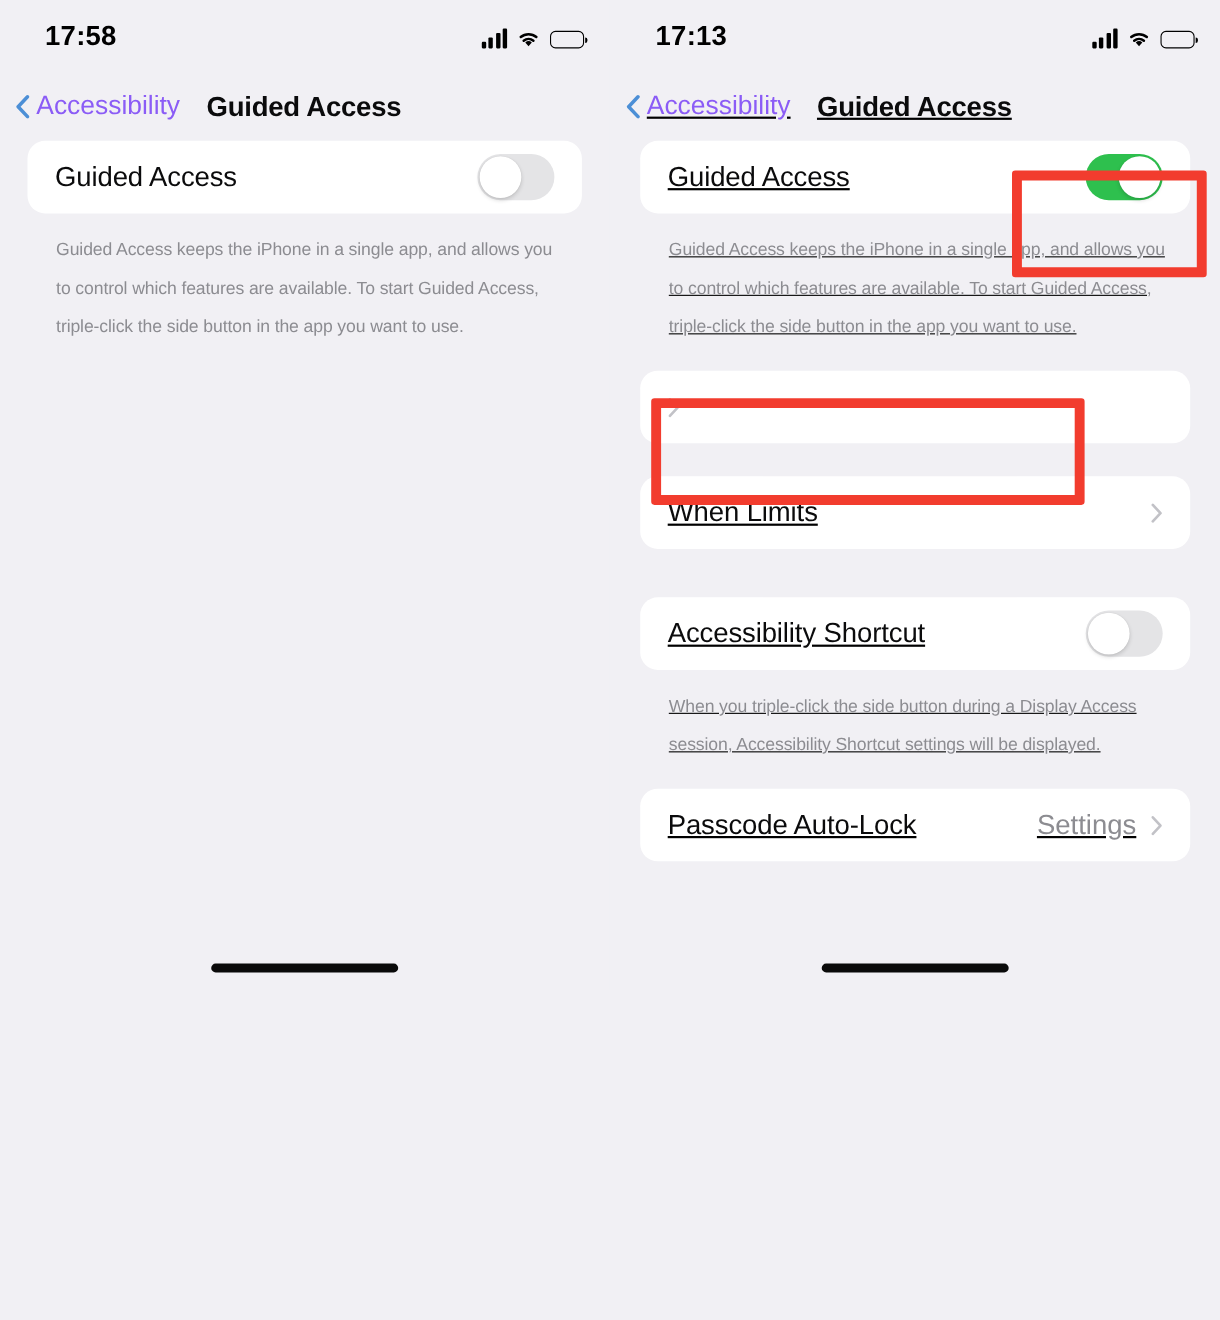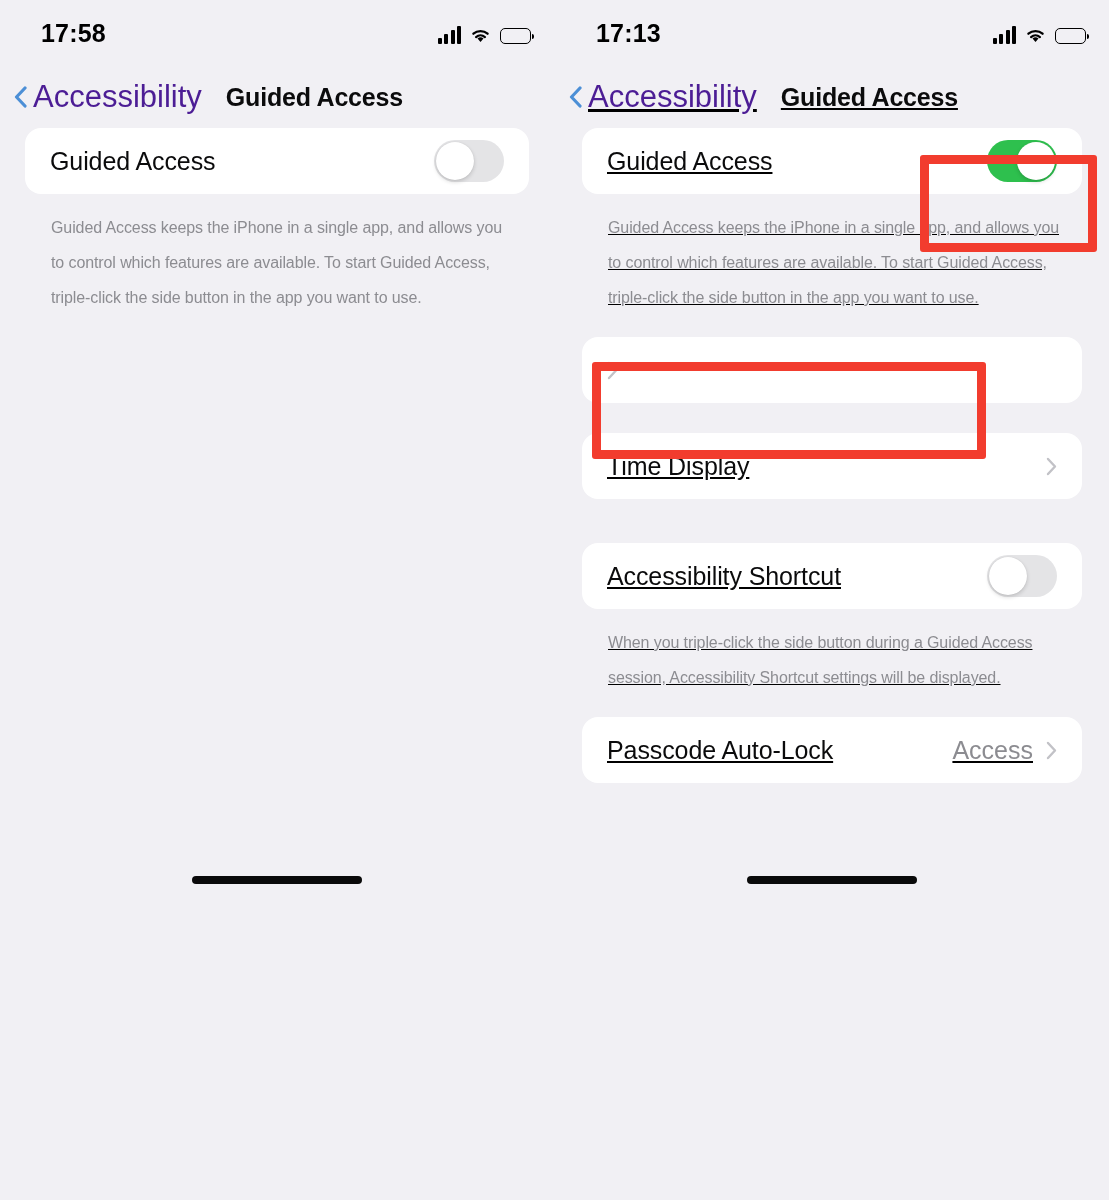--- a/index.html
+++ b/index.html
@@ -100,22 +100,22 @@
     position: relative;
     height: 62px;
     display: flex;
     align-items: center;
     padding-left: 14px;
   }
   .back-link {
     display: flex;
     align-items: center;
     gap: 6px;
-    color: #4c1d95;
-    font-size: 31px;
+    color: #8b5cf6;
+    font-size: 24px;
     cursor: pointer;
   }
   .back-chevron {
     display: block;
     width: 13px;
     height: 22px;
   }
   .nav-title {
     margin-left: 24px;
     font-size: 25px;
@@ -329,48 +329,48 @@
               <polyline points="2,2 9,9.5 2,17" fill="none" stroke="#c2c2c7" stroke-width="2.4" stroke-linecap="round" stroke-linejoin="round"></polyline>
             </svg>
           </span>
         </div>
       </div>
 
       <div class="gap-md"></div>
 
       <div class="card">
         <div class="row">
-          <span class="row-label">Time Display</span>
+          <span class="row-label">When Limits</span>
           <span class="row-right">
             <svg class="chevron-right" viewBox="0 0 11 19">
               <polyline points="2,2 9,9.5 2,17" fill="none" stroke="#c2c2c7" stroke-width="2.4" stroke-linecap="round" stroke-linejoin="round"></polyline>
             </svg>
           </span>
         </div>
       </div>
 
       <div class="gap-lg"></div>
 
       <div class="card">
         <div class="row">
           <span class="row-label">Accessibility Shortcut</span>
           <span class="toggle">
             <span class="knob"></span>
           </span>
         </div>
       </div>
-      <div class="footnote">When you triple-click the side button during a Guided Access session, Accessibility Shortcut settings will be displayed.</div>
+      <div class="footnote">When you triple-click the side button during a Display Access session, Accessibility Shortcut settings will be displayed.</div>
 
       <div class="gap-sm"></div>
 
       <div class="card">
         <div class="row">
           <span class="row-label">Passcode Auto-Lock</span>
           <span class="row-right">
-            <span class="row-value">Access</span>
+            <span class="row-value">Settings</span>
             <svg class="chevron-right" viewBox="0 0 11 19">
               <polyline points="2,2 9,9.5 2,17" fill="none" stroke="#c2c2c7" stroke-width="2.4" stroke-linecap="round" stroke-linejoin="round"></polyline>
             </svg>
           </span>
         </div>
       </div>
     </div>
 
     <div class="home-indicator"></div>
   </div>

